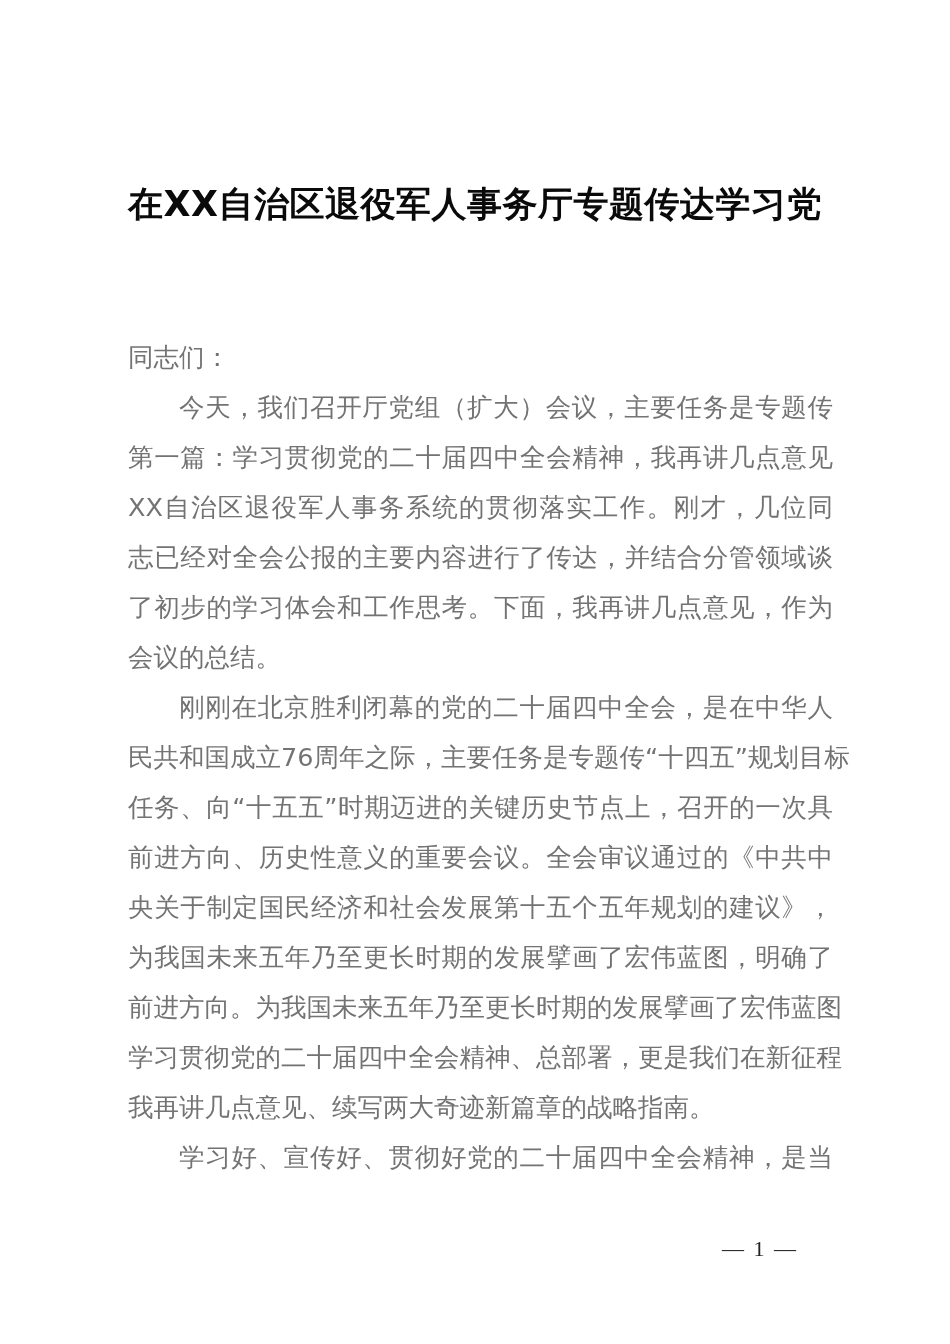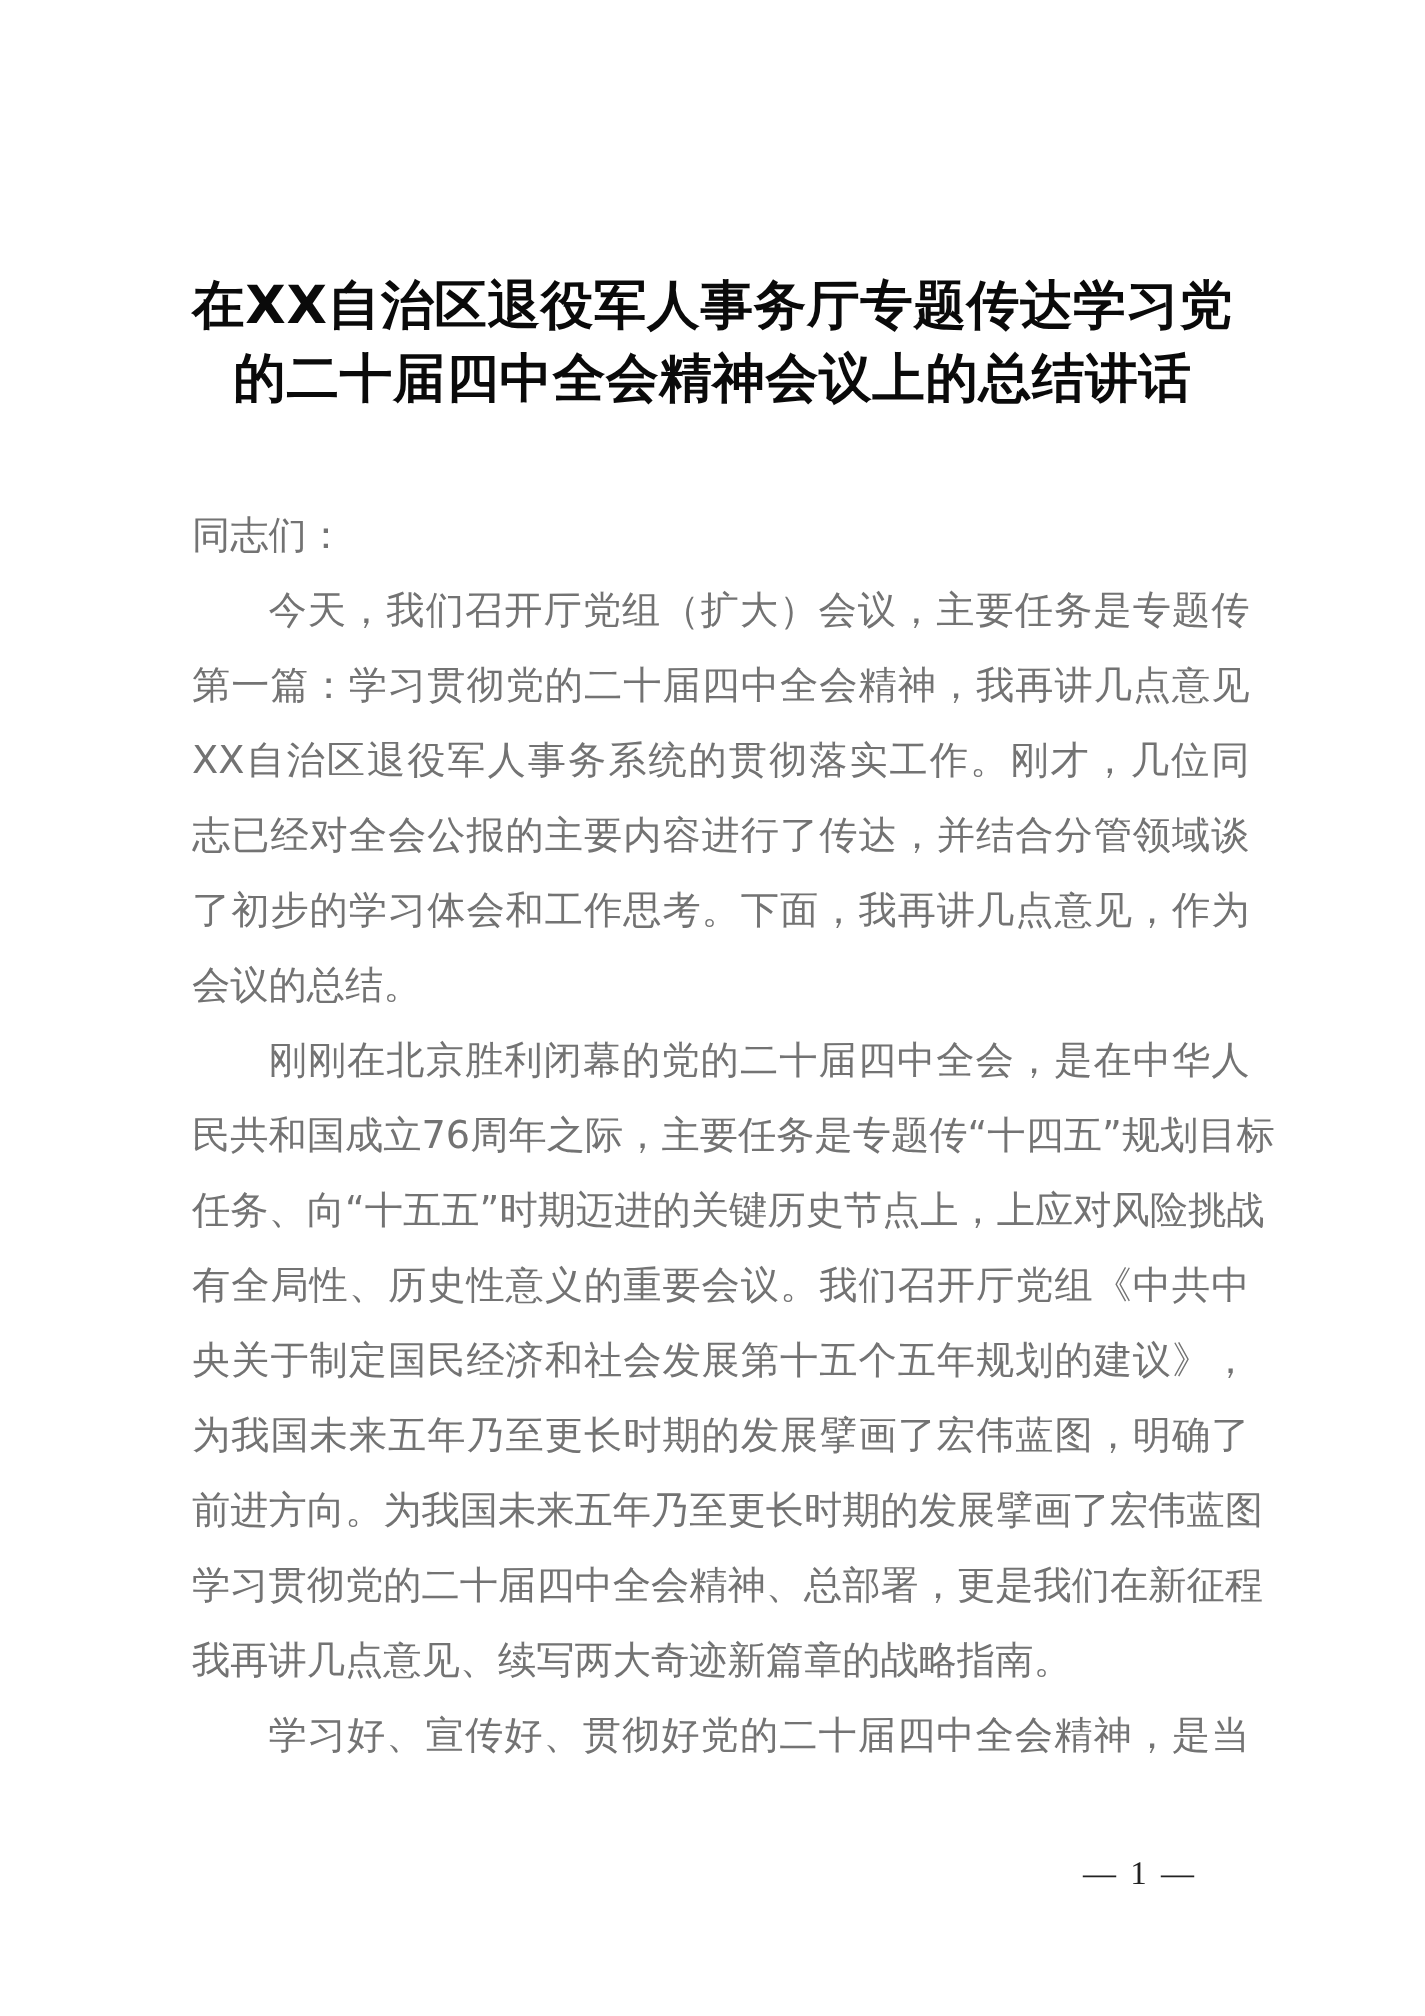--- a/index.html
+++ b/index.html
@@ -72,40 +72,39 @@
       letter-spacing: 2px;
     }
   </style>
 </head>
 <body>
 
 <div class="page">
 
   <div class="title">
     <span class="line">在XX自治区退役军人事务厅专题传达学习党</span>
-    <span class="line">的二十届四中全会精神会议上的总结讲话</span>
   </div>
 
   <div class="body-text">
     <span class="line last">同志们：</span>
 
     <div>
       <span class="line indent">今天，我们召开厅党组（扩大）会议，主要任务是专题传</span>
       <span class="line">第一篇：学习贯彻党的二十届四中全会精神，我再讲几点意见</span>
       <span class="line">XX自治区退役军人事务系统的贯彻落实工作。刚才，几位同</span>
       <span class="line">志已经对全会公报的主要内容进行了传达，并结合分管领域谈</span>
       <span class="line">了初步的学习体会和工作思考。下面，我再讲几点意见，作为</span>
       <span class="line last">会议的总结。</span>
     </div>
 
     <div>
       <span class="line indent">刚刚在北京胜利闭幕的党的二十届四中全会，是在中华人</span>
       <span class="line">民共和国成立76周年之际，主要任务是专题传“十四五”规划目标</span>
-      <span class="line">任务、向“十五五”时期迈进的关键历史节点上，上应对风险挑战</span>
-      <span class="line">有全局性、历史性意义的重要会议。我们召开厅党组《中共中</span>
+      <span class="line">任务、向“十五五”时期迈进的关键历史节点上，召开的一次具</span>
+      <span class="line">前进方向、历史性意义的重要会议。全会审议通过的《中共中</span>
       <span class="line">央关于制定国民经济和社会发展第十五个五年规划的建议》，</span>
       <span class="line">为我国未来五年乃至更长时期的发展擘画了宏伟蓝图，明确了</span>
       <span class="line">前进方向。为我国未来五年乃至更长时期的发展擘画了宏伟蓝图</span>
       <span class="line">学习贯彻党的二十届四中全会精神、总部署，更是我们在新征程</span>
       <span class="line last">我再讲几点意见、续写两大奇迹新篇章的战略指南。</span>
     </div>
 
     <div>
       <span class="line indent">学习好、宣传好、贯彻好党的二十届四中全会精神，是当</span>
     </div>

